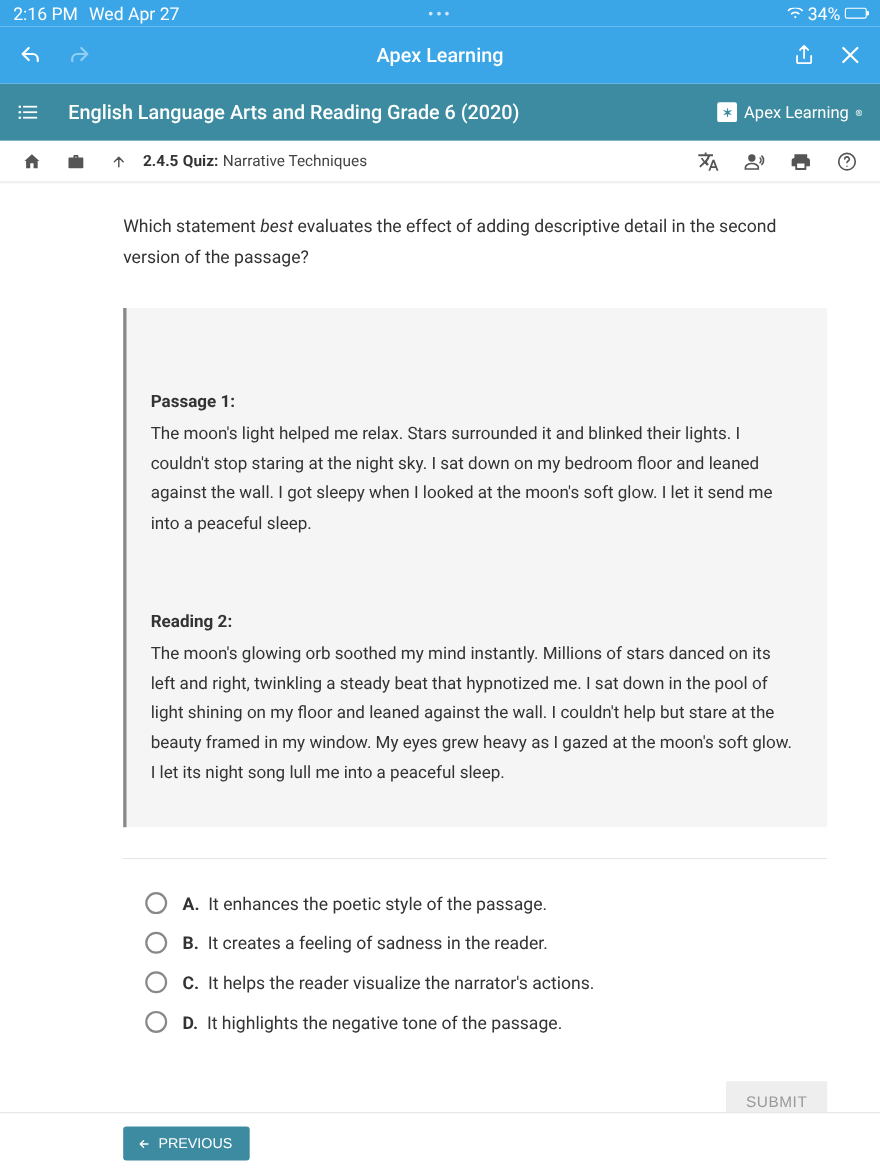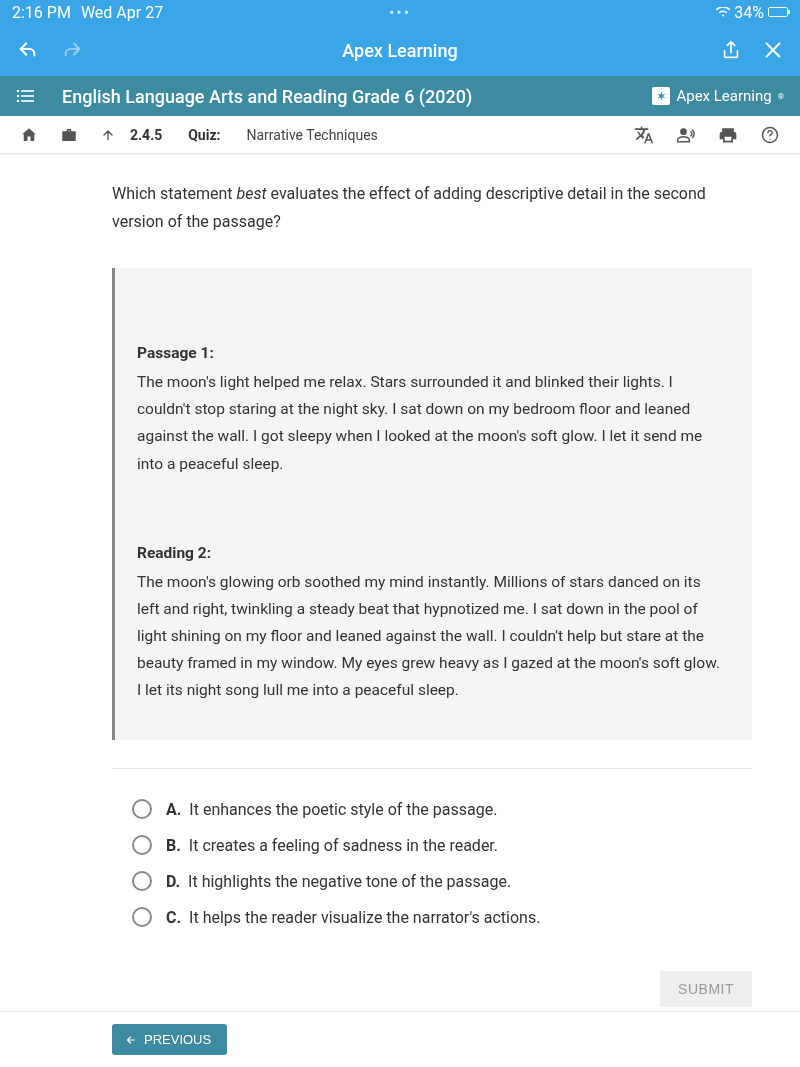--- a/index.html
+++ b/index.html
@@ -39,21 +39,21 @@
     padding: 0 16px;
     position: relative;
   }
   .nav-arrows { display:flex; gap:24px; align-items:center; }
   .nav-title {
     position:absolute; left:50%; transform:translateX(-50%);
     font-size: 18px; font-weight: 500;
   }
   .nav-right { position:absolute; right:16px; display:flex; gap:20px; align-items:center;}
   .course-bar {
-    height: 40px;
+    height: 52px;
     background: #3c8ba0;
     color: #fff;
     display: flex;
     align-items: center;
     padding: 0 16px;
     justify-content: space-between;
   }
   .course-left { display:flex; align-items:center; gap:28px;}
   .course-title { font-size: 18px; font-weight:500;}
   .apex-logo { display:flex; align-items:center; gap:6px; font-size:15px; font-weight:400;}
@@ -202,21 +202,21 @@
   <span>
     <svg class="icon-svg" width="18" height="18" viewBox="0 0 24 24" fill="#555">
         <path d="M10 4h4a1 1 0 011 1v2h5a1 1 0 011 1v11a1 1 0 01-1 1H4a1 1 0 01-1-1V8a1 1 0 011-1h5V5a1 1 0 011-1zm1 3h2V6h-2v1z"></path>
       </svg>
   </span>
   <span>
     <svg class="icon-svg" width="16" height="16" viewBox="0 0 24 24" fill="none" stroke="#555" stroke-width="2" stroke-linecap="round" stroke-linejoin="round">
         <path d="M12 19V6M6 12l6-6 6 6"></path>
       </svg>
   </span>
-  <span class="bc-item" style="gap:26px; margin-left:-8px;">
+  <span class="bc-item" style="gap:4px; margin-left:-8px;">
     <span class="bc-num">2.4.5</span>
     <span class="bc-quiz">Quiz:</span>
     <span class="bc-label">Narrative Techniques</span>
   </span>
   <span class="spacer"></span>
   <span>
     <svg class="icon-svg" width="20" height="20" viewBox="0 0 24 24" fill="#555">
         <path d="M12.9 15l-2.6-2.6.03-.03A18 18 0 0013.7 6H17V4h-7V2H8v2H1v2h10.2a16 16 0 01-3.2 5.3A16 16 0 015.8 8H3.7a18 18 0 003 4.4L2 17l1.4 1.4L8 14l2.8 2.8.7-1.8zM18.5 10h-2L12 22h2l1.1-3h4.8l1.1 3h2l-4.5-12zm-2.6 7l1.6-4.3L19.1 17h-3.2z"></path>
       </svg>
   </span>
@@ -259,25 +259,25 @@
     <div class="answer-row">
       <span class="radio"></span>
       <span><span class="answer-letter">A.</span> <span>It enhances the poetic style of the passage.</span></span>
     </div>
     <div class="answer-row">
       <span class="radio"></span>
       <span><span class="answer-letter">B.</span> <span>It creates a feeling of sadness in the reader.</span></span>
     </div>
     <div class="answer-row">
       <span class="radio"></span>
+      <span><span class="answer-letter">C.</span> <span>It helps the reader visualize the narrator's actions.</span></span>
+    </div>
+    <div class="answer-row">
+      <span class="radio"></span>
       <span><span class="answer-letter">D.</span> <span>It highlights the negative tone of the passage.</span></span>
-    </div>
-    <div class="answer-row">
-      <span class="radio"></span>
-      <span><span class="answer-letter">C.</span> <span>It helps the reader visualize the narrator's actions.</span></span>
     </div>
   </div>
 
   <div class="submit-row">
     <button class="submit-btn">SUBMIT</button>
   </div>
 </div>
 
 <div class="footer">
   <button class="prev-btn">

